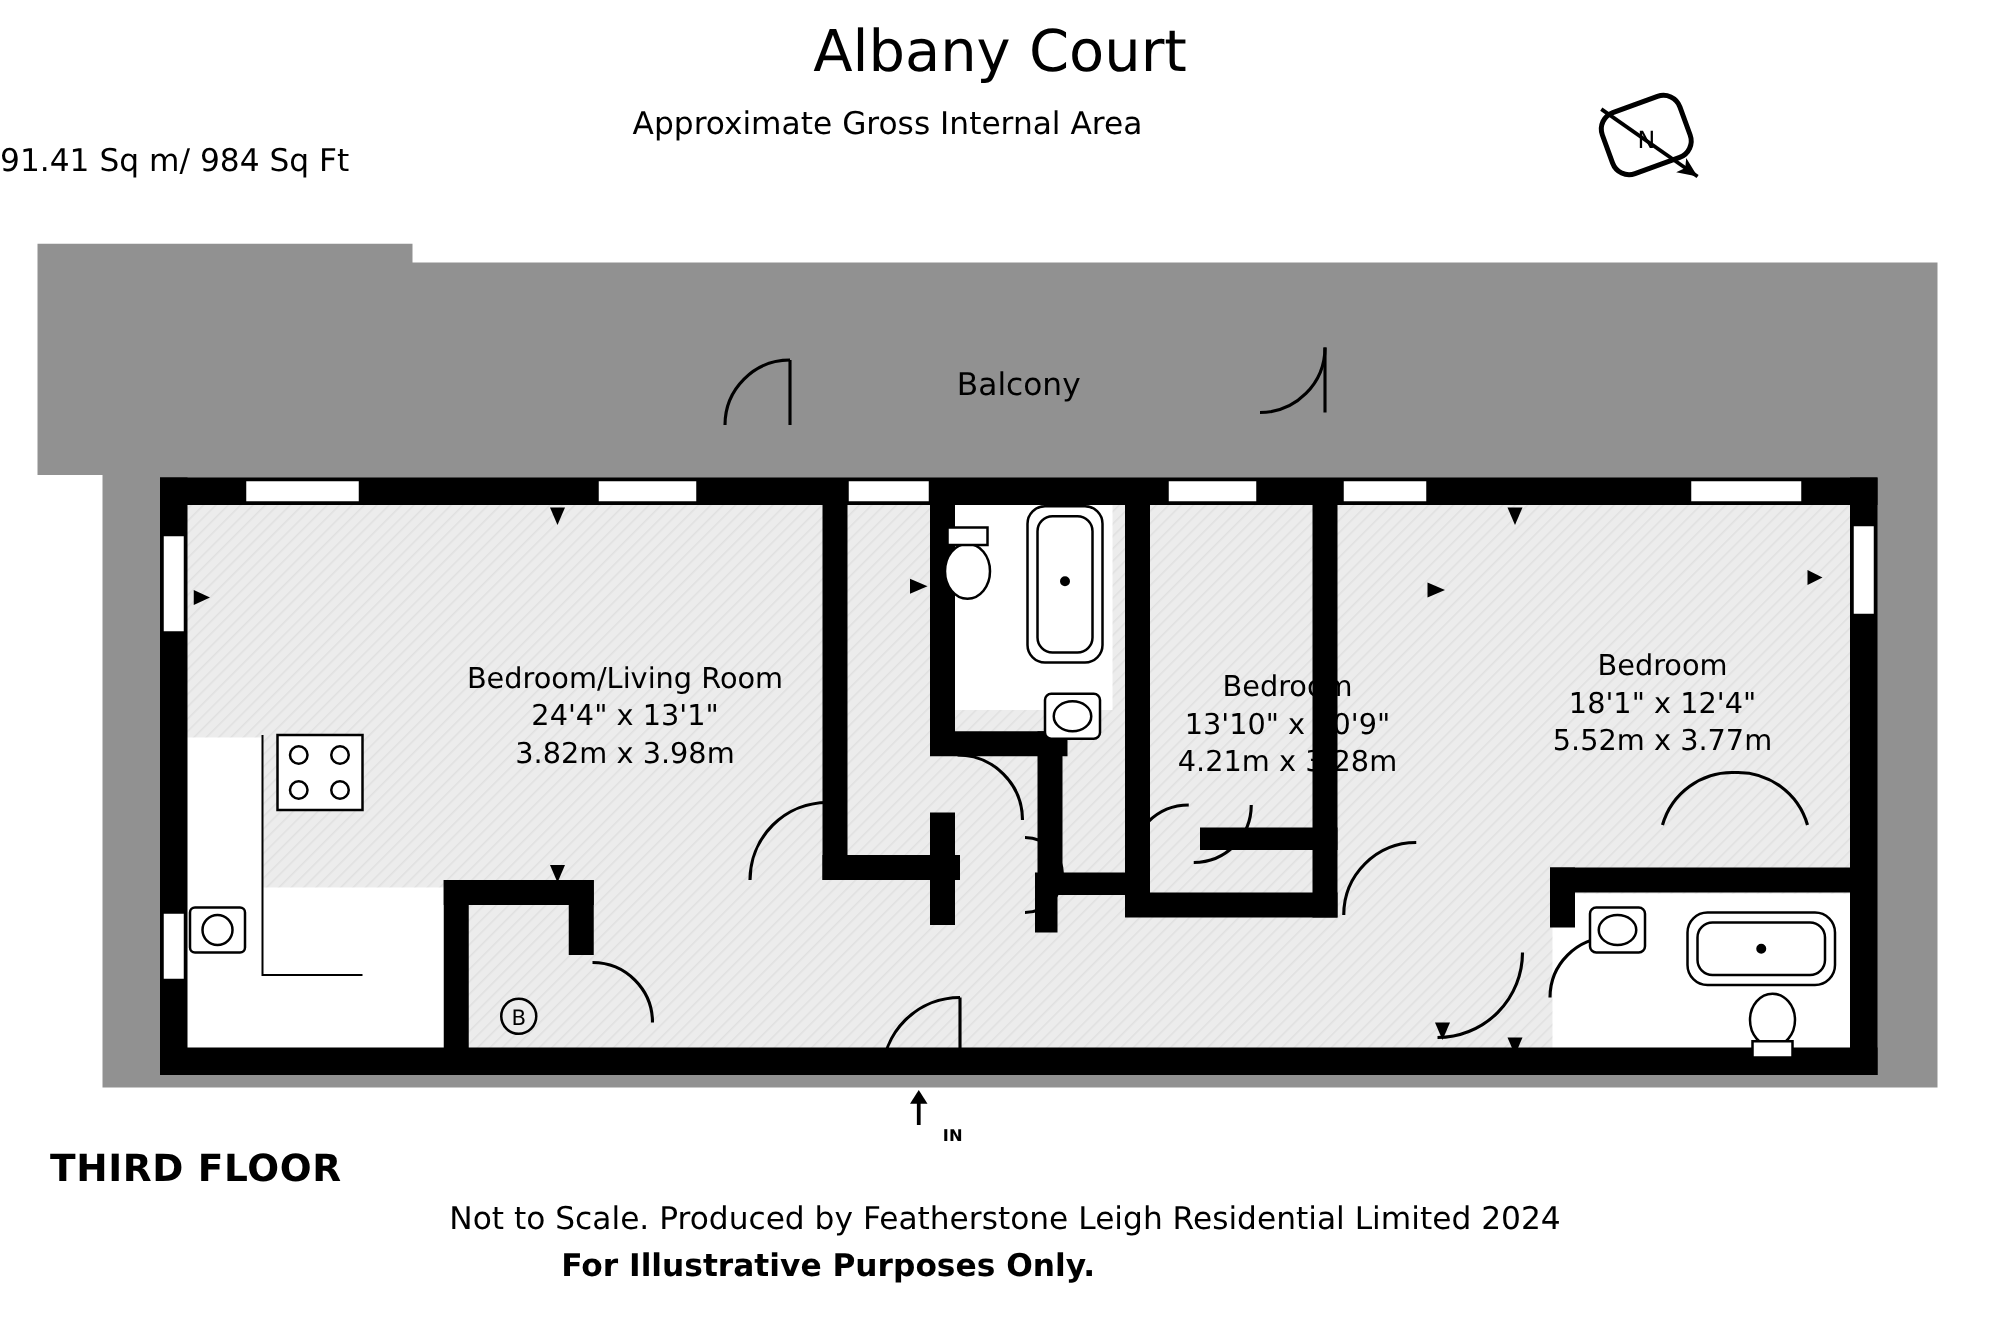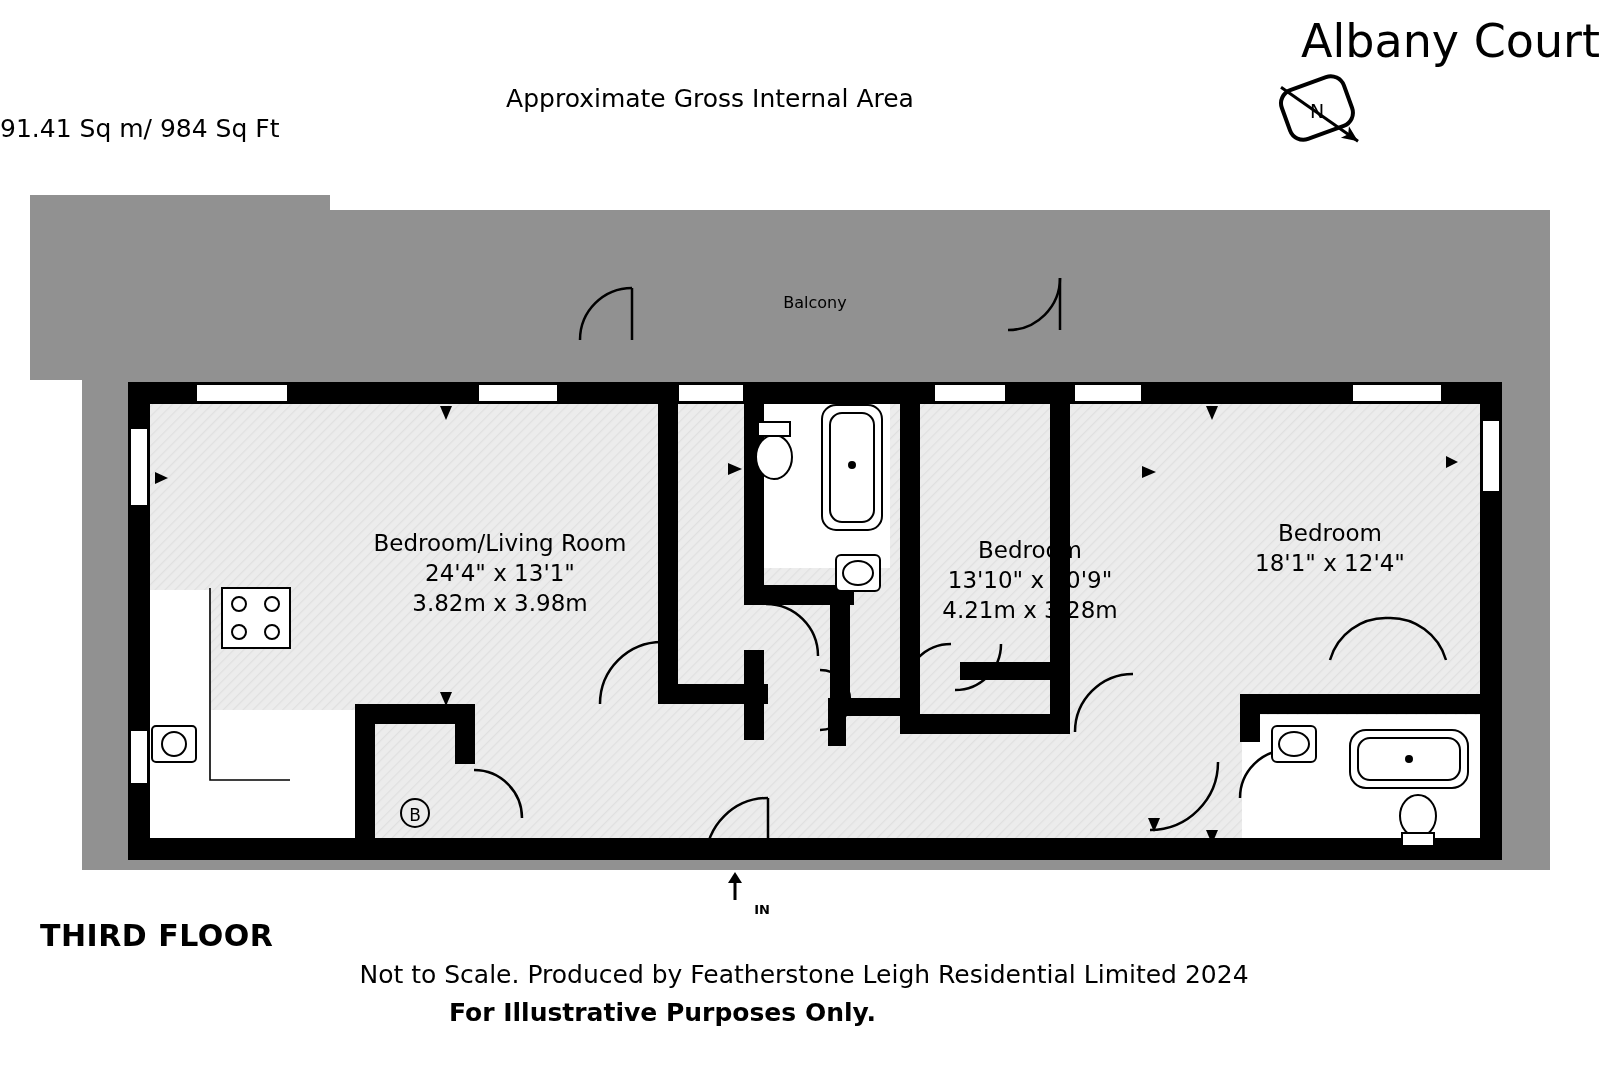--- a/index.html
+++ b/index.html
@@ -19,21 +19,21 @@
     position: absolute;
     left: 0; top: 0;
     width: 1600px;
     height: 1070px;
   }
   
   .title {
     position: absolute;
     left: 0; top: 14px;
     width: 1600px;
-    text-align: right;
+    text-align: center;
     font-size: 46px;
     font-weight: 400;
     letter-spacing: 0px;
   }
   .subtitle1 {
     position: absolute;
     left: 0; top: 84px;
     width: 1356px;
     text-align: center;
     font-size: 25px;
@@ -70,21 +70,21 @@
     line-height: 30px;
     white-space: nowrap;
   }
   .room-label .rname { font-size: 23px; }
   .balcony-label {
     position: absolute;
     left: 700px;
     top: 293px;
     width: 230px;
     text-align: center;
-    font-size: 16px;
+    font-size: 25px;
   }
   .kitchen-label {
     left: 370px;
     top: 528px;
     width: 260px;
   }
   .bed1-label {
     left: 910px;
     top: 535px;
     width: 240px;
@@ -334,20 +334,21 @@
 
   <div class="room-label bed1-label">
     <div class="rname">Bedroom</div>
     <div>13'10" x 10'9"</div>
     <div>4.21m x 3.28m</div>
   </div>
 
   <div class="room-label bed2-label">
     <div class="rname">Bedroom</div>
     <div>18'1" x 12'4"</div>
+    <div>5.52m x 3.77m</div>
   </div>
 
   <div class="boiler">B</div>
 
   <div class="in-arrow">
     <svg width="18" height="28" viewBox="0 0 18 28">
       <line x1="9" y1="28" x2="9" y2="6" stroke="#000" stroke-width="3"></line>
       <polygon points="9,0 2,11 16,11" fill="#000"></polygon>
     </svg>
   </div>

